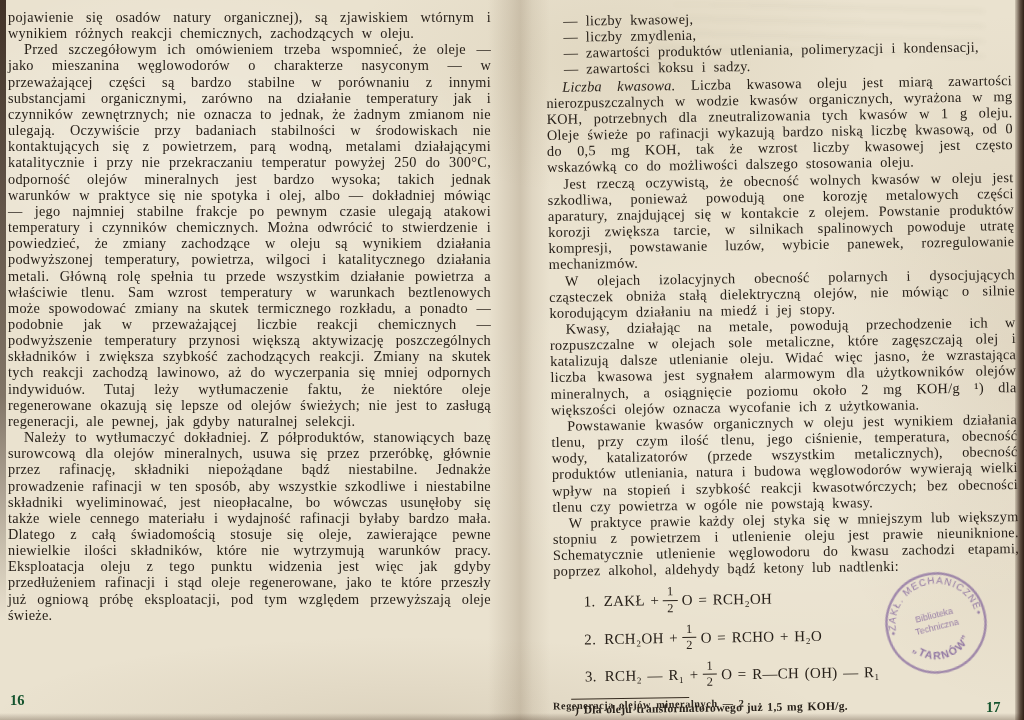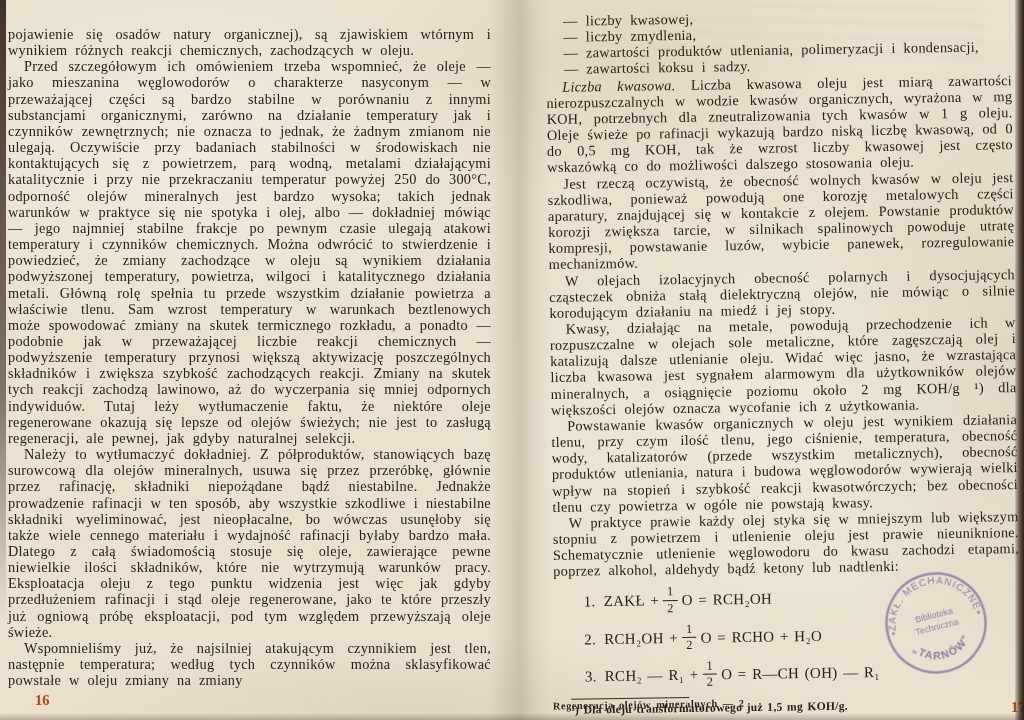--- a/index.html
+++ b/index.html
@@ -21,40 +21,40 @@
   .edge-right{position:absolute;right:0;top:0;width:9px;height:720px;pointer-events:none;
     background:linear-gradient(90deg, rgba(62,40,26,.15) 0%, rgba(52,33,22,.75) 55%, #2e1f16 100%);}
   .edge-bottom{position:absolute;left:0;bottom:0;width:1024px;height:7px;pointer-events:none;
     background:linear-gradient(0deg, rgba(58,38,22,.28), rgba(58,38,22,0));}
   .smudge{position:absolute;right:40px;top:4px;width:330px;height:60px;pointer-events:none;opacity:.5;
     background:repeating-linear-gradient(1.5deg, rgba(115,115,82,.12) 0 3px, rgba(115,115,82,0) 3px 15px);
     filter:blur(2px);}
 
   .page-text{color:#28211a;font-size:14.3px;line-height:16.15px;text-align:justify;
     letter-spacing:.02em;word-spacing:.28em;}
-  .page-left-block{position:absolute;left:8px;top:26px;width:483px;}
+  .page-left-block{position:absolute;left:8px;top:9px;width:483px;}
   .page-right-block{position:absolute;left:545px;top:13px;width:466px;transform:rotate(-0.85deg);transform-origin:0 0;}
   p.para{margin:0;}
   .indent{text-indent:16px;}
   .para-lead{font-style:italic;}
 
   .list{margin:0 0 1px 0;}
   p.list-item{margin:0;padding-left:52px;text-indent:-34px;text-align:left;}
 
   .equations{margin:5px 0 2px 0;}
   .equation{margin:8px 0;padding-left:30px;font-size:15px;letter-spacing:.02em;word-spacing:.1em;white-space:nowrap;}
   .eq-num{margin-right:8px;}
   .frac{display:inline-block;text-align:center;vertical-align:-0.5em;line-height:1.05;font-size:12.5px;margin:0 4px;}
   .frac .fnum{display:block;border-bottom:1.3px solid #28211a;padding:0 4px 1px;}
   .frac .fden{display:block;padding-top:1px;}
 
   .footnote-rule{width:118px;border:0;border-top:1.4px solid #342a1f;margin:7px 0 3px 16px;}
   .footnote{margin:0;padding-left:16px;font-size:11.6px;font-weight:bold;text-align:left;letter-spacing:.02em;word-spacing:.12em;}
 
-  .pagenum{position:absolute;font-weight:bold;font-size:14.5px;color:#c2410c;margin-left:25px;}
+  .pagenum{position:absolute;font-weight:bold;font-size:14.5px;color:#14532d;}
   .pagenum-left{left:10px;top:692px;}
   .pagenum-right{left:986px;top:699px;}
   .footer-line{position:absolute;left:553px;top:699px;font-size:10.3px;font-weight:bold;
     letter-spacing:.55px;word-spacing:2px;color:#2b241c;transform:rotate(-0.85deg);}
 
   .stamp{position:absolute;left:879px;top:567px;width:114px;height:112px;
     transform:rotate(-14deg);opacity:.82;mix-blend-mode:multiply;filter:blur(.3px);}
   .stamp svg{width:100%;height:100%;}
   .stamp text{font-family:"Liberation Sans","DejaVu Sans",sans-serif;fill:#7d5cb8;}
 </style>
@@ -63,21 +63,20 @@
 
 <div class="book">
 
   <div class="gutter"></div>
   <div class="smudge"></div>
 
   <div class="page-text page-left-block">
     <p class="para">pojawienie się osadów natury organicznej), są zjawiskiem wtórnym i wynikiem różnych reakcji chemicznych, zachodzących w oleju.</p>
     <p class="para indent">Przed szczegółowym ich omówieniem trzeba wspomnieć, że oleje — jako mieszanina węglowodorów o charakterze nasyconym — w przeważającej części są bardzo stabilne w porównaniu z innymi substancjami organicznymi, zarówno na działanie temperatury jak i czynników zewnętrznych; nie oznacza to jednak, że żadnym zmianom nie ulegają. Oczywiście przy badaniach stabilności w środowiskach nie kontaktujących się z powietrzem, parą wodną, metalami działającymi katalitycznie i przy nie przekraczaniu temperatur powyżej 250 do 300°C, odporność olejów mineralnych jest bardzo wysoka; takich jednak warunków w praktyce się nie spotyka i olej, albo — dokładniej mówiąc — jego najmniej stabilne frakcje po pewnym czasie ulegają atakowi temperatury i czynników chemicznych. Można odwrócić to stwierdzenie i powiedzieć, że zmiany zachodzące w oleju są wynikiem działania podwyższonej temperatury, powietrza, wilgoci i katalitycznego działania metali. Główną rolę spełnia tu przede wszystkim działanie powietrza a właściwie tlenu. Sam wzrost temperatury w warunkach beztlenowych może spowodować zmiany na skutek termicznego rozkładu, a ponadto — podobnie jak w przeważającej liczbie reakcji chemicznych — podwyższenie temperatury przynosi większą aktywizację poszczególnych składników i zwiększa szybkość zachodzących reakcji. Zmiany na skutek tych reakcji zachodzą lawinowo, aż do wyczerpania się mniej odpornych indywiduów. Tutaj leży wytłumaczenie faktu, że niektóre oleje regenerowane okazują się lepsze od olejów świeżych; nie jest to zasługą regeneracji, ale pewnej, jak gdyby naturalnej selekcji.</p>
     <p class="para indent">Należy to wytłumaczyć dokładniej. Z półproduktów, stanowiących bazę surowcową dla olejów mineralnych, usuwa się przez przeróbkę, głównie przez rafinację, składniki niepożądane bądź niestabilne. Jednakże prowadzenie rafinacji w ten sposób, aby wszystkie szkodliwe i niestabilne składniki wyeliminować, jest nieopłacalne, bo wówczas usunęłoby się także wiele cennego materiału i wydajność rafinacji byłaby bardzo mała. Dlatego z całą świadomością stosuje się oleje, zawierające pewne niewielkie ilości składników, które nie wytrzymują warunków pracy. Eksploatacja oleju z tego punktu widzenia jest więc jak gdyby przedłużeniem rafinacji i stąd oleje regenerowane, jako te które przeszły już ogniową próbę eksploatacji, pod tym względem przewyższają oleje świeże.</p>
-    <p class="para indent">Wspomnieliśmy już, że najsilniej atakującym czynnikiem jest tlen, następnie temperatura; według tych czynników można sklasyfikować powstałe w oleju zmiany na zmiany</p>
   </div>
   <div class="pagenum pagenum-left">16</div>
 
   <div class="page-text page-right-block">
     <div class="list">
       <p class="list-item">— liczby kwasowej,</p>
       <p class="list-item">— liczby zmydlenia,</p>
       <p class="list-item">— zawartości produktów utleniania, polimeryzacji i kondensacji,</p>
       <p class="list-item">— zawartości koksu i sadzy.</p>
     </div>

